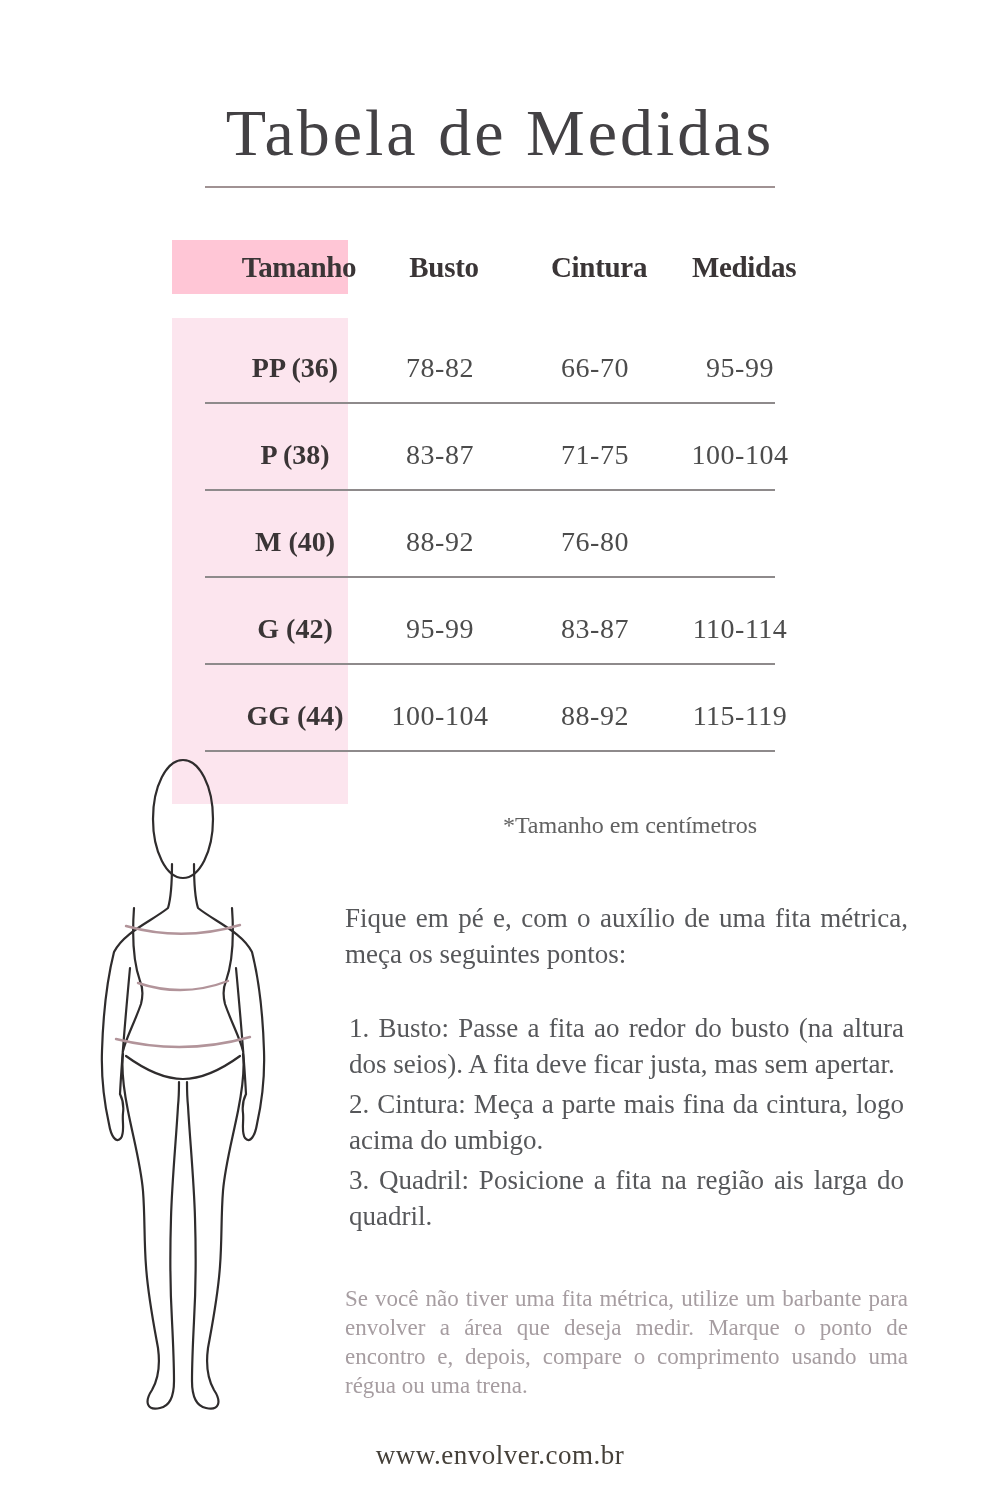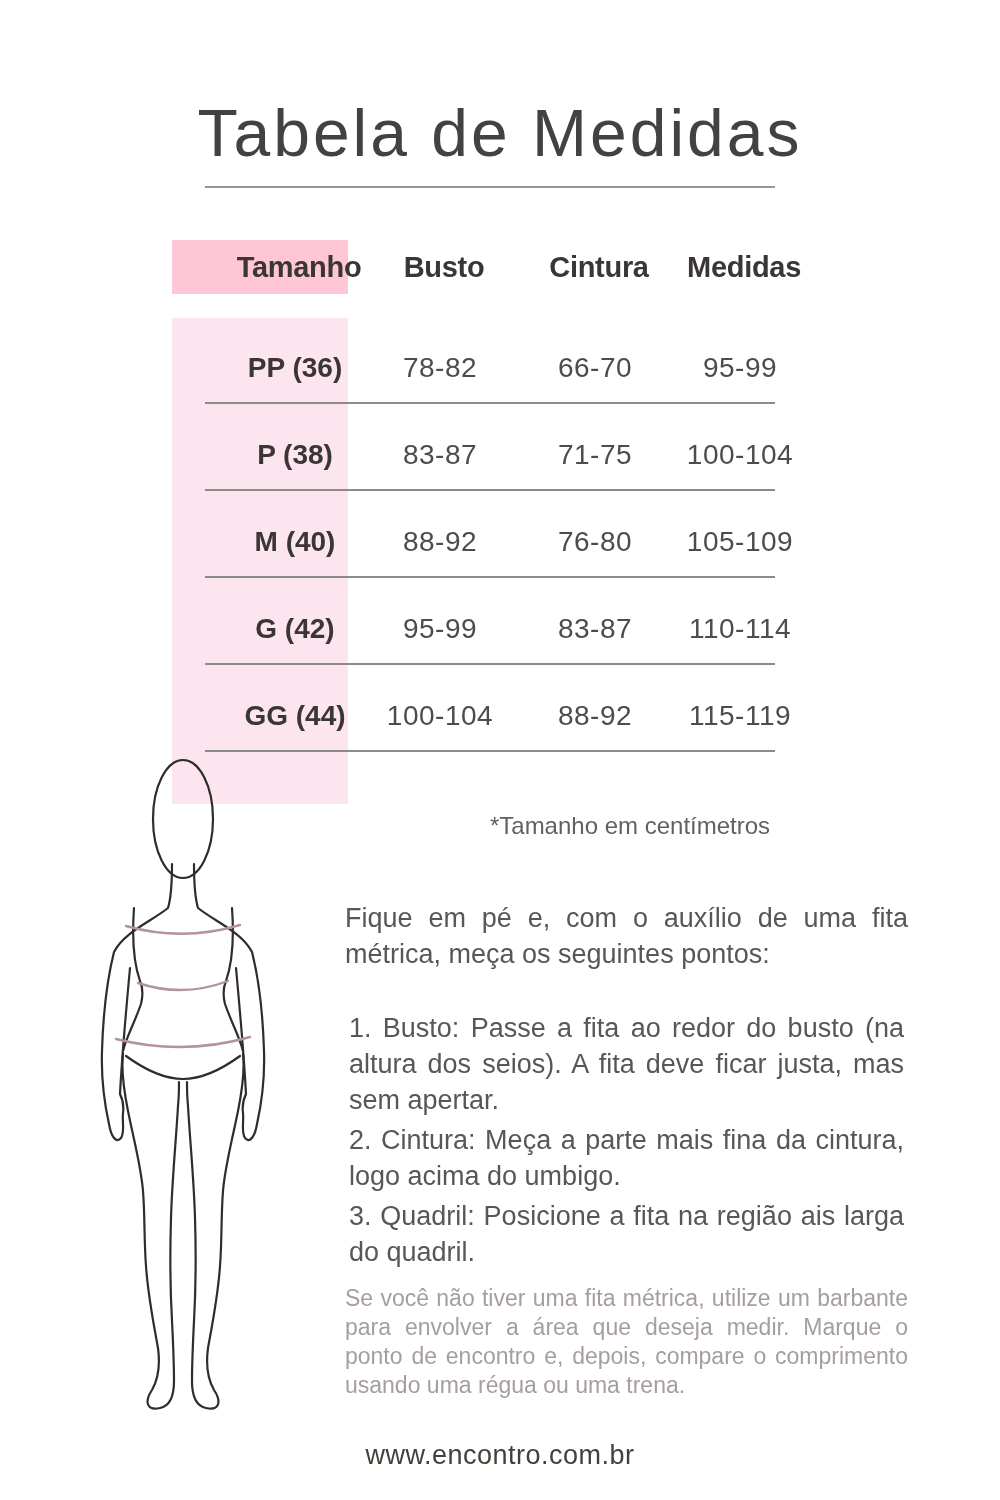--- a/index.html
+++ b/index.html
@@ -1,18 +1,18 @@
 <!DOCTYPE html>
 <html><head>
 <meta charset="utf-8">
 <style>
   html,body{margin:0;padding:0;background:#ffffff;}
   .page{
     position:relative;width:932px;height:1500px;background:#ffffff;
-    font-family:Liberation Sans, sans-serif;overflow:hidden;
+    font-family:Liberation Serif, serif;overflow:hidden;
   }
   
   .title{
     position:absolute;left:0;top:100px;width:1000px;text-align:center;
     font-size:66px;font-weight:300;color:#434144;letter-spacing:3px;line-height:1;
   }
   .title-underline{
     position:absolute;left:205px;top:186px;width:570px;height:2px;background:#a09293;
   }
   
@@ -94,21 +94,20 @@
     <span class="c v b">83-87</span>
     <span class="c v ci">71-75</span>
     <span class="c v q">100-104</span>
   </div>
   <div class="hr" style="top:489px"></div>
 
   <div class="trow" style="top:499px">
     <span class="c size">M (40)</span>
     <span class="c v b">88-92</span>
     <span class="c v ci">76-80</span>
-    <span class="c v q">105-109</span>
   </div>
   <div class="hr" style="top:576px"></div>
 
   <div class="trow" style="top:586px">
     <span class="c size">G (42)</span>
     <span class="c v b">95-99</span>
     <span class="c v ci">83-87</span>
     <span class="c v q">110-114</span>
   </div>
   <div class="hr" style="top:663px"></div>
@@ -152,15 +151,15 @@
   </div>
 
   <div class="intro">Fique em pé e, com o auxílio de uma fita métrica, meça os seguintes pontos:</div>
   <div class="steps">
     <p>1. Busto: Passe a fita ao redor do busto (na altura dos seios). A fita deve ficar justa, mas sem apertar.</p>
     <p>2. Cintura: Meça a parte mais fina da cintura, logo acima do umbigo.</p>
     <p>3. Quadril: Posicione a fita na região ais larga do quadril.</p>
   </div>
   <div class="tip">Se você não tiver uma fita métrica, utilize um barbante para envolver a área que deseja medir. Marque o ponto de encontro e, depois, compare o comprimento usando uma régua ou uma trena.</div>
 
-  <div class="footer">www.encontro.com.br</div>
+  <div class="footer">www.envolver.com.br</div>
 
 </div>
 
 </body></html>

